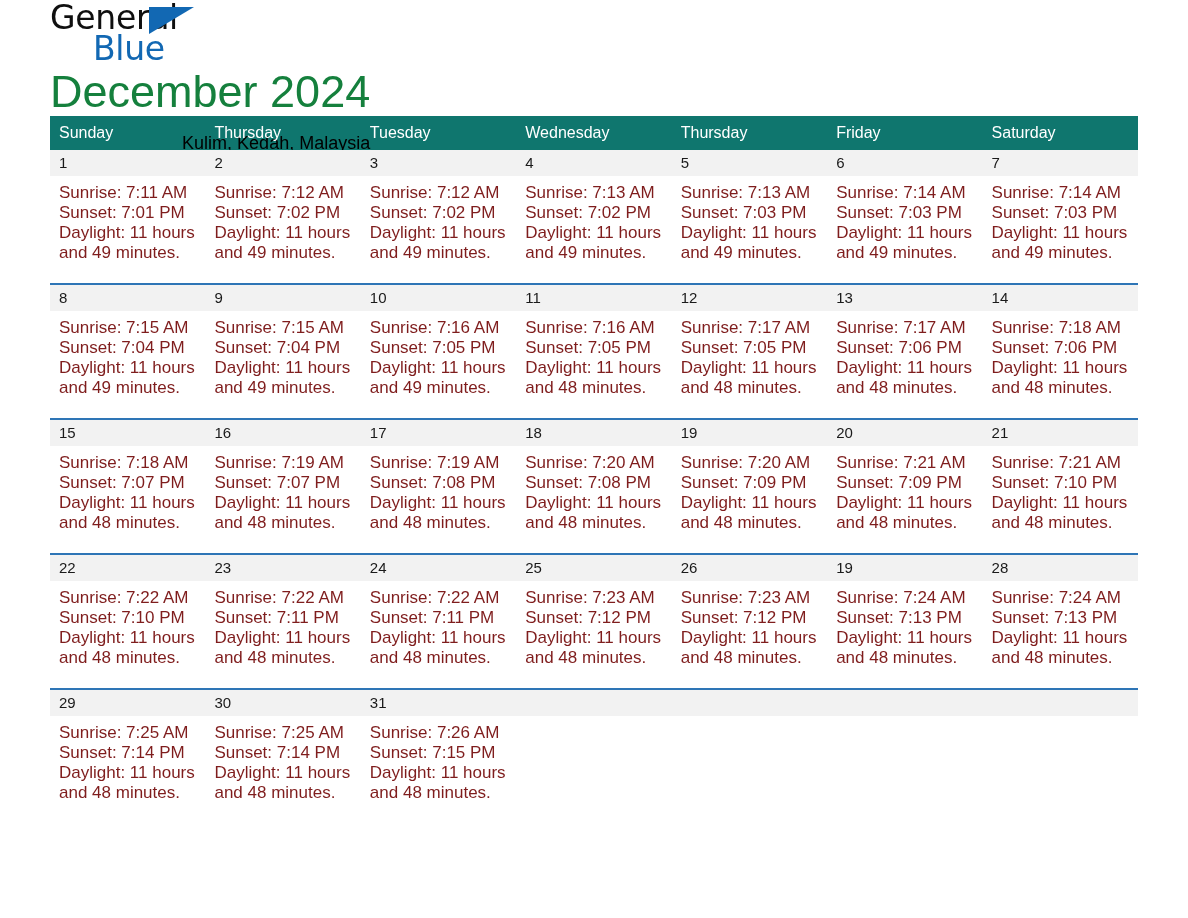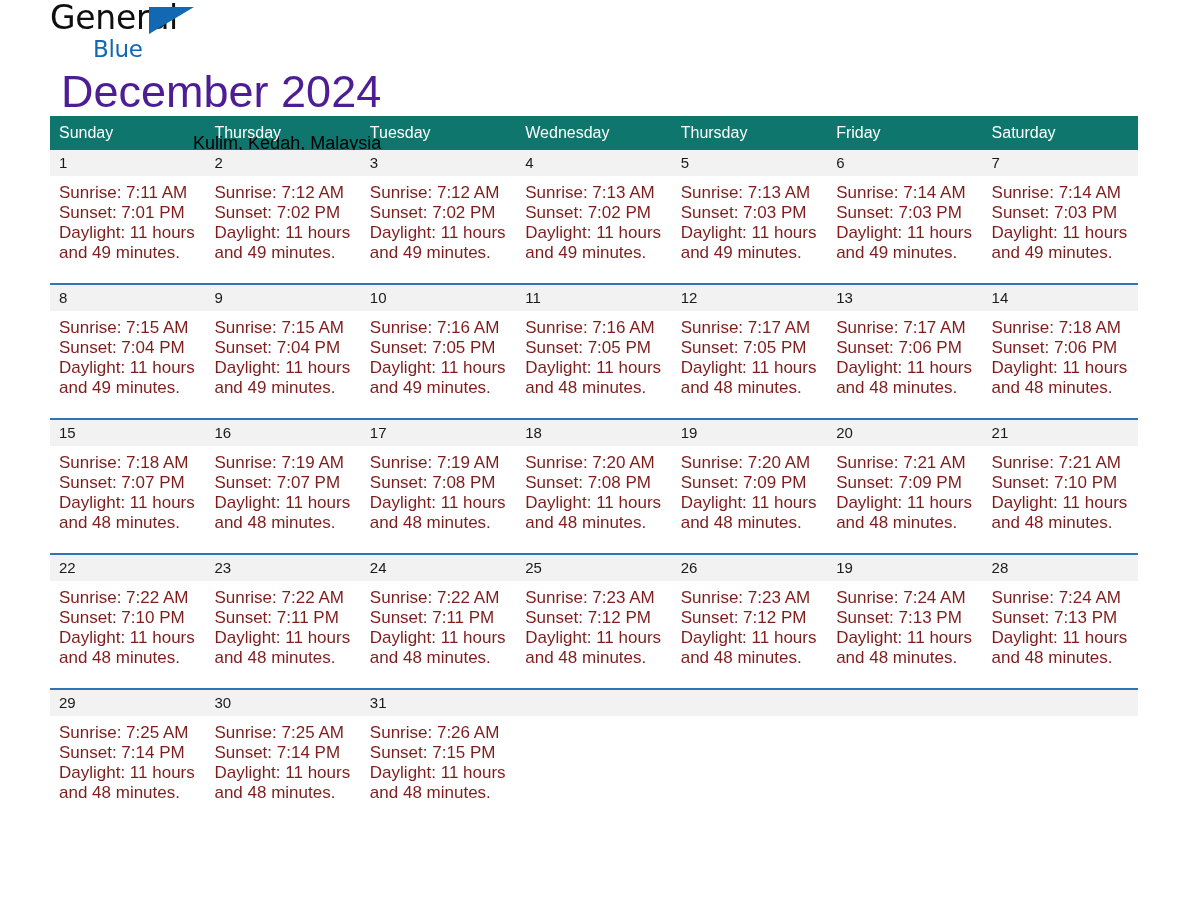--- a/index.html
+++ b/index.html
@@ -40,21 +40,21 @@
   .logo-line1 {
     font-size: 33px;
     line-height: 34px;
     letter-spacing: -0.3px;
     color: #0f0f0f;
     font-family: "DejaVu Sans", sans-serif;
     font-weight: 400;
     white-space: nowrap;
   }
   .logo-line2 {
-    font-size: 23px;
+    font-size: 33px;
     line-height: 34px;
     letter-spacing: -0.3px;
     color: #1268b3;
     font-family: "DejaVu Sans", sans-serif;
     font-weight: 400;
     margin-left: 43px;
     margin-top: -3px;
   }
   .logo-flag {
     position: absolute;
@@ -66,23 +66,22 @@
     border-bottom: 27px solid transparent;
   }
   .title-block {
     text-align: right;
     padding-top: 0px;
   }
   .month-title {
     font-size: 45px;
     line-height: 52px;
     font-weight: 400;
-    color: #4c1d95;
+    color: #15803d;
     white-space: nowrap;
-    margin-left: 11px;
   }
   .location {
     font-size: 18px;
     line-height: 30px;
     font-weight: 400;
     color: #000000;
     margin-top: 10px;
     white-space: nowrap;
   }
 

